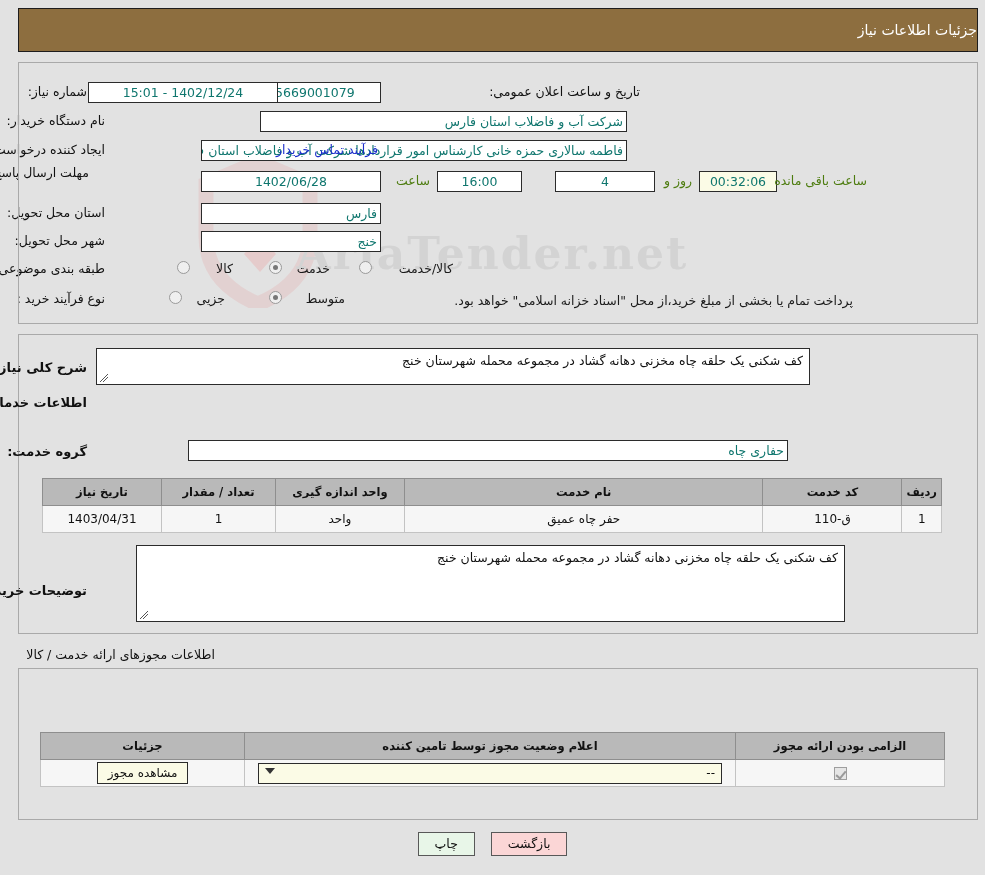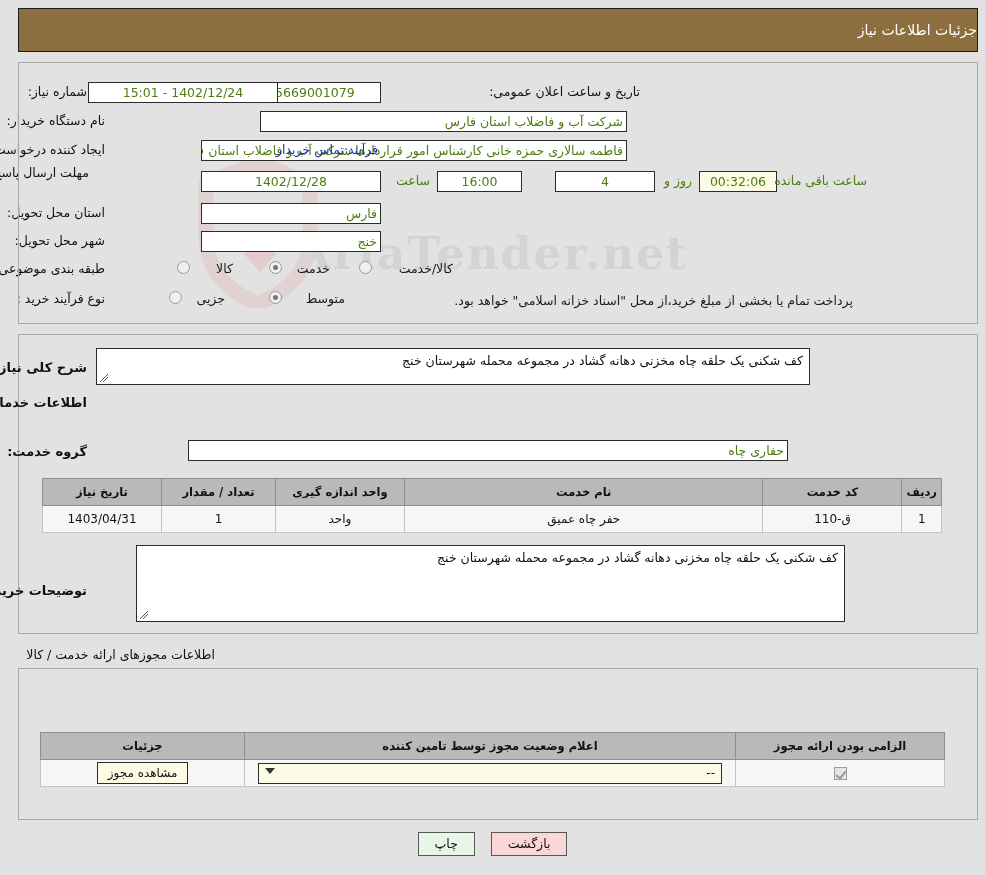--- a/index.html
+++ b/index.html
@@ -86,21 +86,21 @@
   }
 
   .field {
     position: absolute;
     background: #ffffff;
     border: 1px solid #2b2b2b;
     box-sizing: border-box;
     height: 21px;
     line-height: 19px;
     font-size: 12.5px;
-    color: #4d7c0f;
+    color: #0f766e;
     text-align: center;
     overflow: hidden;
     white-space: nowrap;
     padding: 0 3px;
   }
   .field.rtl-start { text-align: right; }
   .field.yellow { background: #fbfbe6; }
 
   .plain {
     position: absolute;
@@ -307,21 +307,21 @@
 <div class="field" style="right:610px; top:82px; left:null; width:190px; margin-right:0; right:auto; left:88px;">1402/12/24 - 15:01</div>
 
 <div class="lbl" style="right:880px; top:113px;">نام دستگاه خریدار:</div>
 <div class="field rtl-start" style="right:358px; top:111px; width:367px;">شرکت آب و فاضلاب استان فارس</div>
 
 <div class="lbl" style="right:880px; top:142px;">ایجاد کننده درخواست:</div>
 <div class="field rtl-start" style="right:358px; top:140px; width:426px;">فاطمه سالاری حمزه خانی کارشناس امور قراردادها شرکت آب و فاضلاب استان ف</div>
 <div class="link" style="right:638px; top:141px; left:auto; right:auto; left:276px;">فرآیند تماس خریدار</div>
 
 <div class="lbl" style="right:896px; top:164px; width:84px; line-height:17px; text-align:right;">مهلت ارسال پاسخ: تا تاریخ:</div>
-<div class="field" style="right:604px; top:171px; width:180px;">1402/12/28</div>
+<div class="field" style="right:604px; top:171px; width:180px;">1402/06/28</div>
 <div class="plain" style="right:555px; top:172px;">ساعت</div>
 <div class="field" style="right:463px; top:171px; width:85px;">16:00</div>
 <div class="field" style="right:330px; top:171px; width:100px;">4</div>
 <div class="plain" style="right:293px; top:172px;">روز و</div>
 <div class="field yellow" style="right:208px; top:171px; width:78px;">00:32:06</div>
 <div class="plain" style="right:118px; top:172px;">ساعت باقی مانده</div>
 
 <div class="lbl" style="right:880px; top:205px;">استان محل تحویل:</div>
 <div class="field rtl-start" style="right:604px; top:203px; width:180px;">فارس</div>
 

